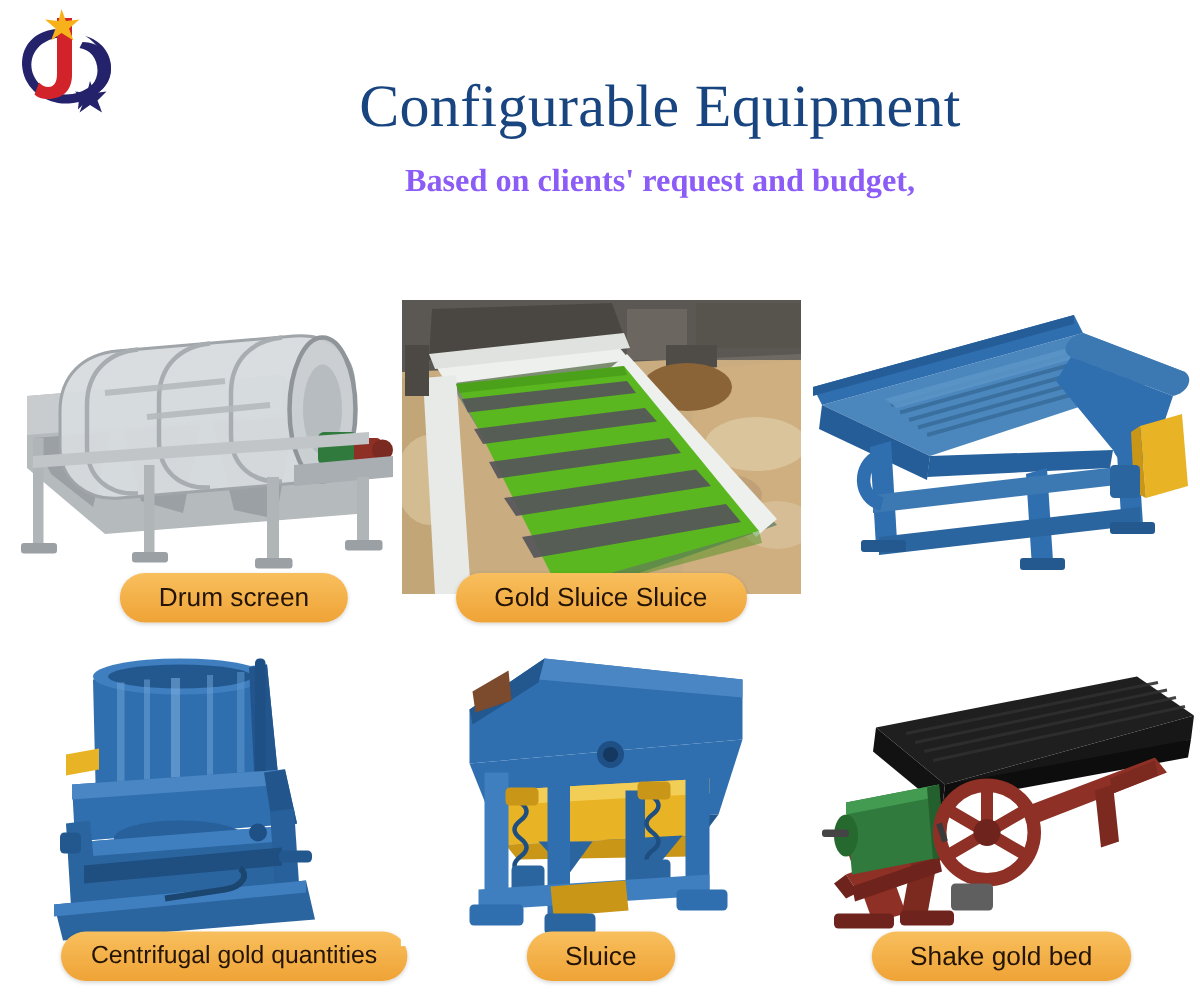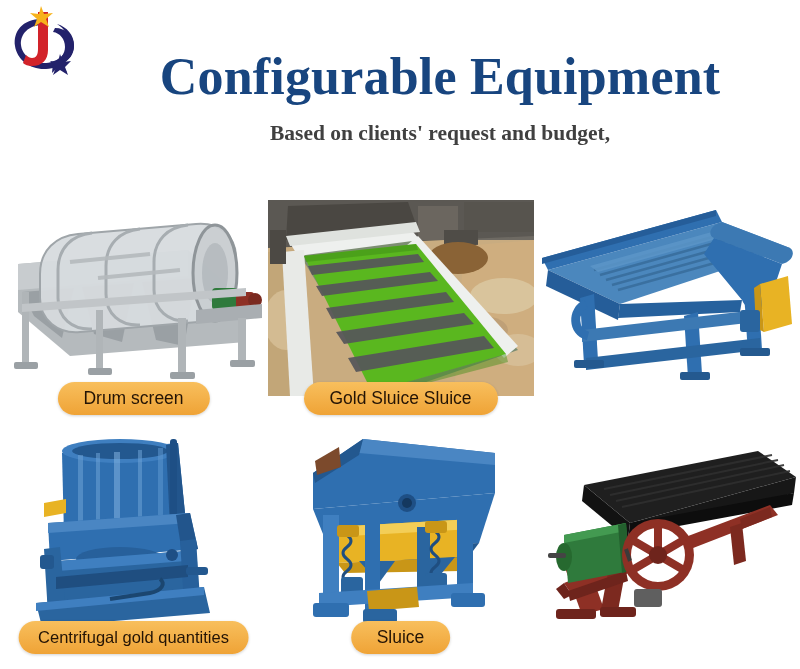--- a/index.html
+++ b/index.html
@@ -29,49 +29,49 @@
     width: 78px; height: 80px;
   }
   #title-block {
     position: absolute;
     left: 120px; top: 50px;
     width: 640px;
     text-align: center;
   }
   #page-title {
     font-family: "Liberation Serif", serif;
-    font-weight: bold;
-    font-size: 52px;
+    font-weight: normal;
+    font-size: 40px;
     color: #18457f;
     letter-spacing: .2px;
     line-height: 1.05;
     margin: 0;
   }
   #subtitle {
     margin-top: 15px;
     font-family: "Liberation Serif", serif;
     font-weight: bold;
     font-size: 21.5px;
-    color: #404040;
+    color: #8b5cf6;
     line-height: 1.28;
   }
   .subtitle-line { display: block; white-space: nowrap; }
 
   
   #product-grid {
     position: absolute;
     left: 0; top: 192px;
     width: 800px; height: 477px;
   }
   .product-card {
     position: absolute;
     width: 267px;
     height: 238px;
   }
-  .card-c0 { left: 0px; }
+  .card-c0 { left: 0px; padding-left: 45px; }
   .card-c1 { left: 267px; }
   .card-c2 { left: 534px; }
   .row-r0 { top: 0px; }
   .row-r1 { top: 239px; }
 
   .product-figure {
     position: absolute;
     left: 0; top: 0;
     width: 267px;
     height: 200px;
@@ -435,15 +435,16 @@
           <circle cx="124" cy="124" r="9" fill="#6e241c"></circle>
         </g>
 
         <path d="M92 118 L96 130" stroke="#3a3a3a" stroke-width="4"></path>
 
         <rect x="100" y="158" width="28" height="18" rx="3" fill="#5f5f5f"></rect>
 
         <path d="M206 88 L236 76 L238 86 L208 98 Z" fill="#7c291f"></path>
       </svg>
     </div>
+    <div class="product-label">Shake gold bed</div>
   </div>
 
 </div>
 
 </body></html>

